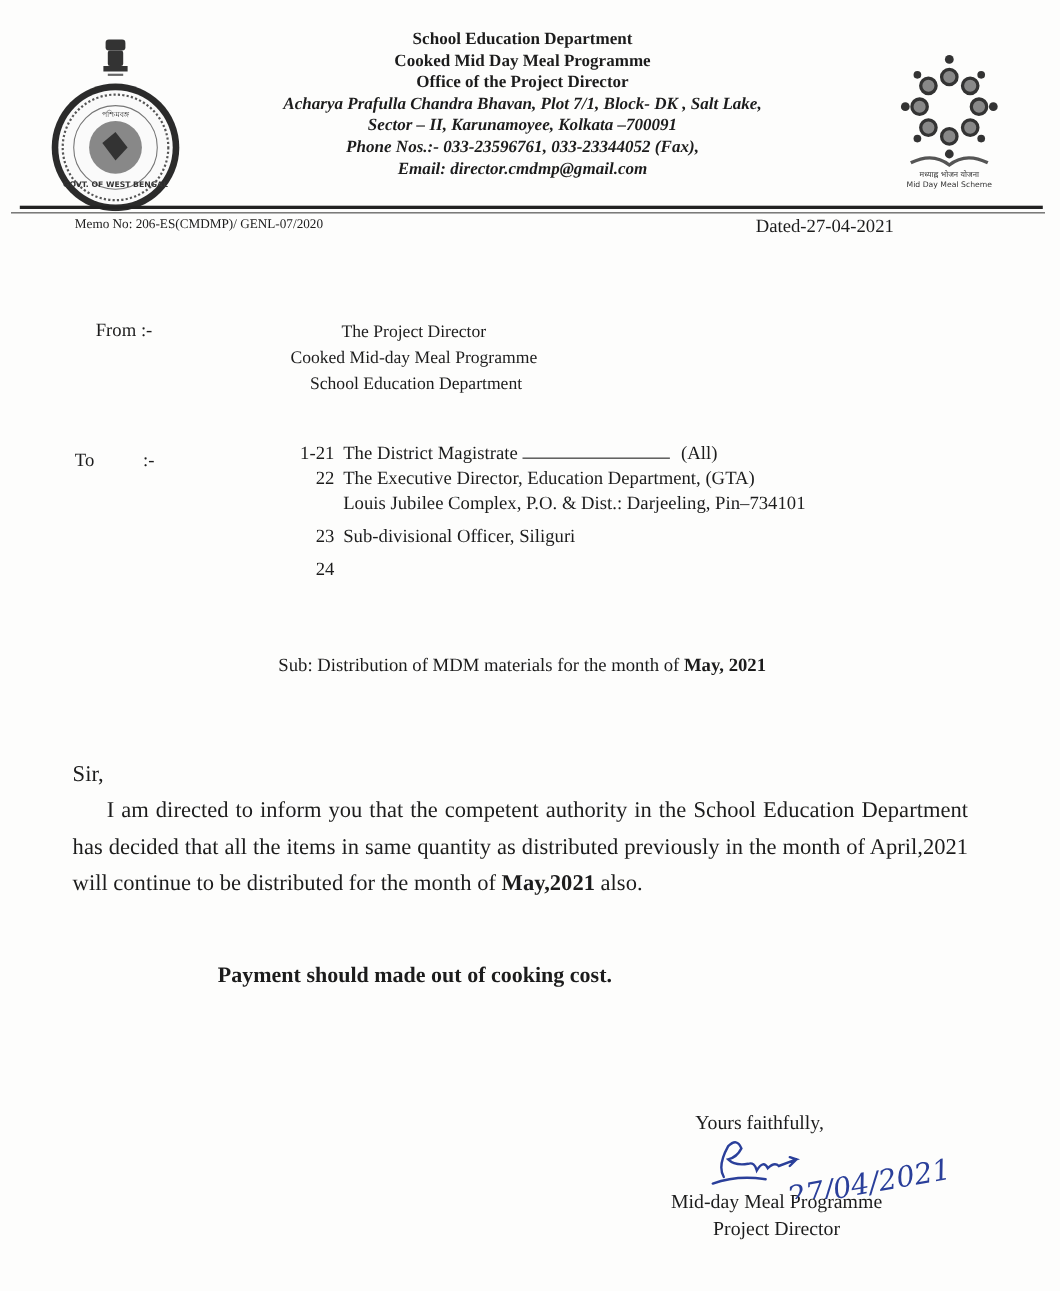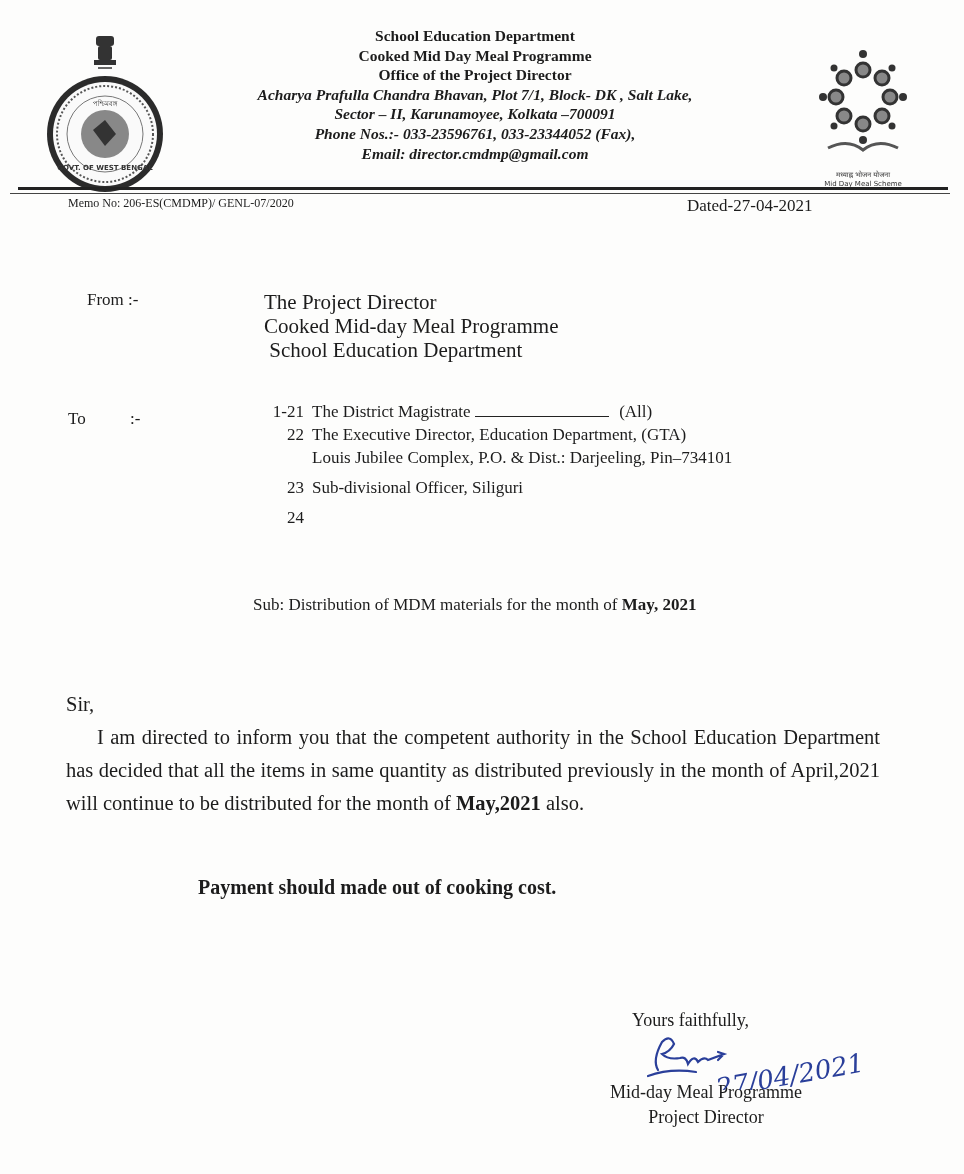--- a/index.html
+++ b/index.html
@@ -7,28 +7,28 @@
     width:964px; height:1174px; background:#fdfdfc; position:relative; overflow:hidden;
     font-family:"Liberation Serif", "DejaVu Serif", serif; color:#1c1c1c;
   }
   .abs { position:absolute; }
   
   .head-center { left:225px; top:26px; width:500px; text-align:center; line-height:19.6px; font-size:15.5px; }
   .head-center .b { font-weight:bold; }
   .head-center .bi { font-weight:bold; font-style:italic; }
   .emblem { left:8px; top:12px; width:160px; height:180px; }
   .mdm-logo { left:808px; top:40px; width:110px; height:140px; }
-  .mdm-caption { left:800px; top:155px; width:126px; text-align:center; font-family:"DejaVu Sans", sans-serif; font-size:7px; line-height:9px; color:#333;margin-top:16px; }
+  .mdm-caption { left:800px; top:155px; width:126px; text-align:center; font-family:"DejaVu Sans", sans-serif; font-size:7px; line-height:9px; color:#333; }
   .rule-thick { left:18px; top:187px; width:930px; height:3px; background:#222; }
   .rule-thin { left:10px; top:193px; width:940px; height:1px; background:#444; }
   .memo { left:68px; top:196px; font-size:12px; }
   .dated { left:687px; top:196px; font-size:17px; }
   .label { font-size:17px; }
   .from-label { left:87px; top:290px; }
-  .from-block { left:264px; top:290px; font-size:21px; line-height:24px; }
+  .from-block { left:264px; top:290px; font-size:16px; line-height:24px;text-align:center; }
   .to-label { left:68px; top:409px; }
   .to-colon { left:130px; top:409px; }
   .to-list { left:250px; top:400px; font-size:17px; line-height:23px; }
   .to-row { display:flex; }
   .to-num { width:54px; text-align:right; padding-right:8px; }
   .to-text { }
   .gap { height:7px; }
   .blank { display:inline-block; width:134px; border-bottom:1px solid #222; height:14px; vertical-align:baseline; margin-right:6px; }
   .subject { left:253px; top:595px; font-size:17px; }
   .subject b { font-weight:bold; }

